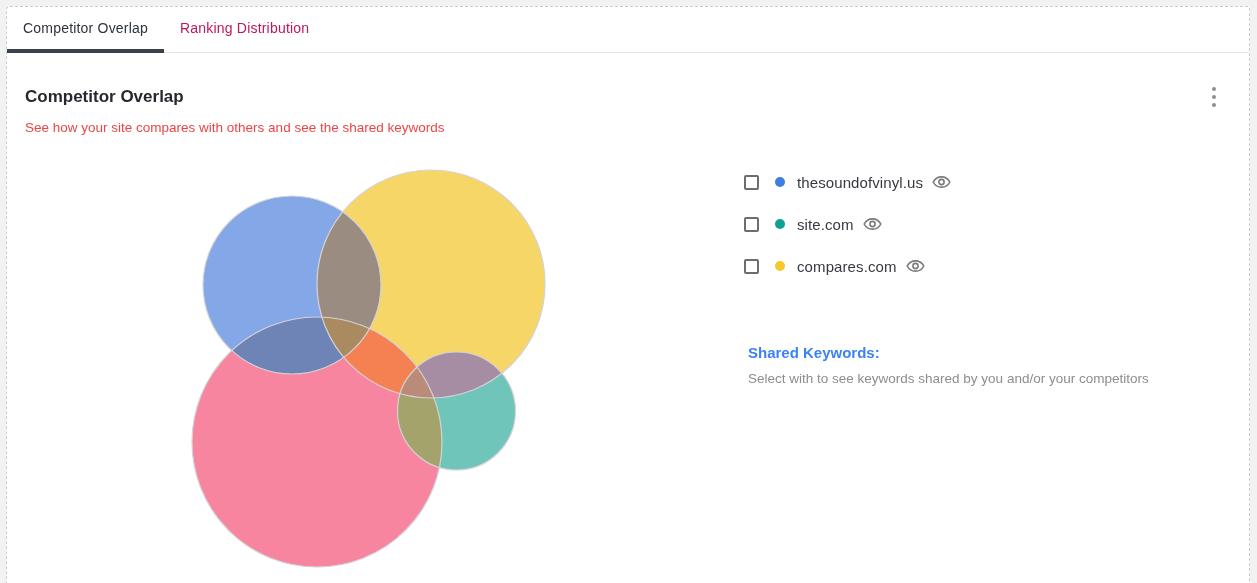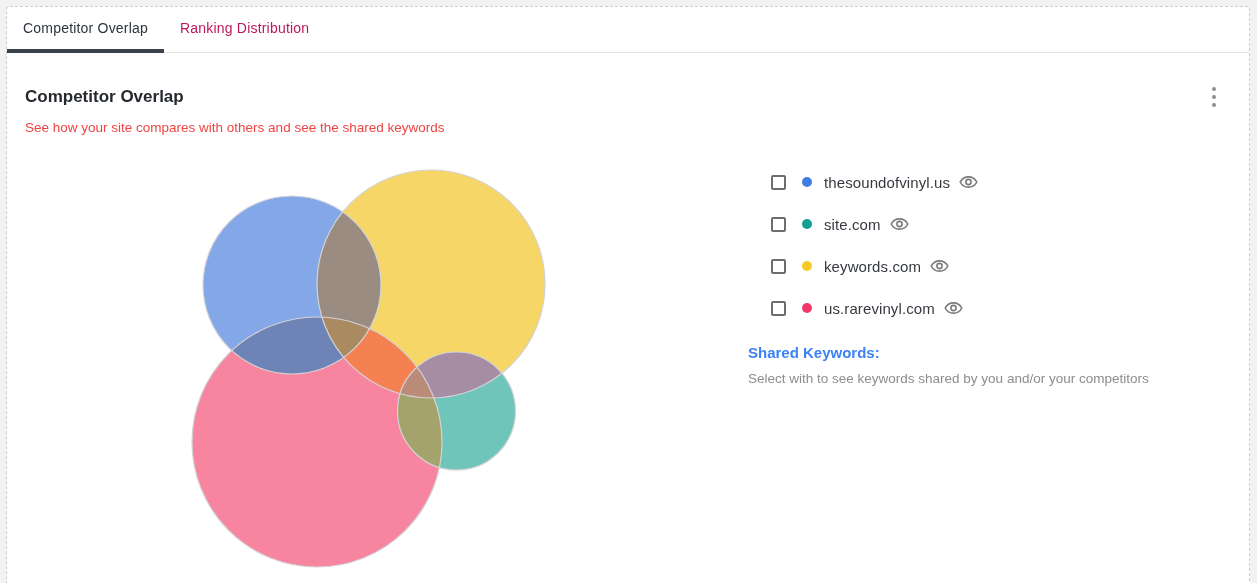--- a/index.html
+++ b/index.html
@@ -48,21 +48,21 @@
   .kebab {
     position: absolute; left: 1199px; top: 79px;
     width: 16px; height: 22px;
     display: flex; flex-direction: column; align-items: center; justify-content: center;
     gap: 4px; cursor: pointer;
   }
   .kebab span { width: 4px; height: 4px; border-radius: 50%; background: #8e8e8e; }
   
   .venn-wrap { position: absolute; left: 0; top: 144px; width: 740px; height: 439px; }
   
-  .legend { position: absolute; left: 764px; top: 154px; }
+  .legend { position: absolute; left: 737px; top: 154px; }
   .legend-row { height: 42px; display: flex; align-items: center; }
   .checkbox {
     width: 15px; height: 15px;
     border: 2px solid #6d6d6d;
     border-radius: 2px;
     background: #fff;
     margin-right: 16px;
     cursor: pointer;
     flex: 0 0 auto;
   }
@@ -164,30 +164,21 @@
         <span class="dot" style="background: rgb(16, 161, 146);"></span>
         <span class="site-label">site.com</span>
         <svg class="eye" viewBox="0 0 24 17">
           <path d="M12 2 C7.3 2 3.4 4.7 1.5 8.5 C3.4 12.3 7.3 15 12 15 C16.7 15 20.6 12.3 22.5 8.5 C20.6 4.7 16.7 2 12 2 Z" fill="none" stroke="#7b7b7b" stroke-width="2"></path>
           <circle cx="12" cy="8.5" r="3.3" fill="none" stroke="#7b7b7b" stroke-width="2"></circle>
         </svg>
       </div>
       <div class="legend-row">
         <span class="checkbox" role="checkbox" aria-checked="false"></span>
         <span class="dot" style="background: rgb(248, 200, 40);"></span>
-        <span class="site-label">keywords.com</span>
-        <svg class="eye" viewBox="0 0 24 17">
-          <path d="M12 2 C7.3 2 3.4 4.7 1.5 8.5 C3.4 12.3 7.3 15 12 15 C16.7 15 20.6 12.3 22.5 8.5 C20.6 4.7 16.7 2 12 2 Z" fill="none" stroke="#7b7b7b" stroke-width="2"></path>
-          <circle cx="12" cy="8.5" r="3.3" fill="none" stroke="#7b7b7b" stroke-width="2"></circle>
-        </svg>
-      </div>
-      <div class="legend-row">
-        <span class="checkbox" role="checkbox" aria-checked="false"></span>
-        <span class="dot" style="background: rgb(241, 56, 107);"></span>
-        <span class="site-label">us.rarevinyl.com</span>
+        <span class="site-label">compares.com</span>
         <svg class="eye" viewBox="0 0 24 17">
           <path d="M12 2 C7.3 2 3.4 4.7 1.5 8.5 C3.4 12.3 7.3 15 12 15 C16.7 15 20.6 12.3 22.5 8.5 C20.6 4.7 16.7 2 12 2 Z" fill="none" stroke="#7b7b7b" stroke-width="2"></path>
           <circle cx="12" cy="8.5" r="3.3" fill="none" stroke="#7b7b7b" stroke-width="2"></circle>
         </svg>
       </div>
     </div>
 
   <div class="shared">
     <div class="shared-title">Shared Keywords:</div>
     <div class="shared-hint">Select with to see keywords shared by you and/or your competitors</div>

